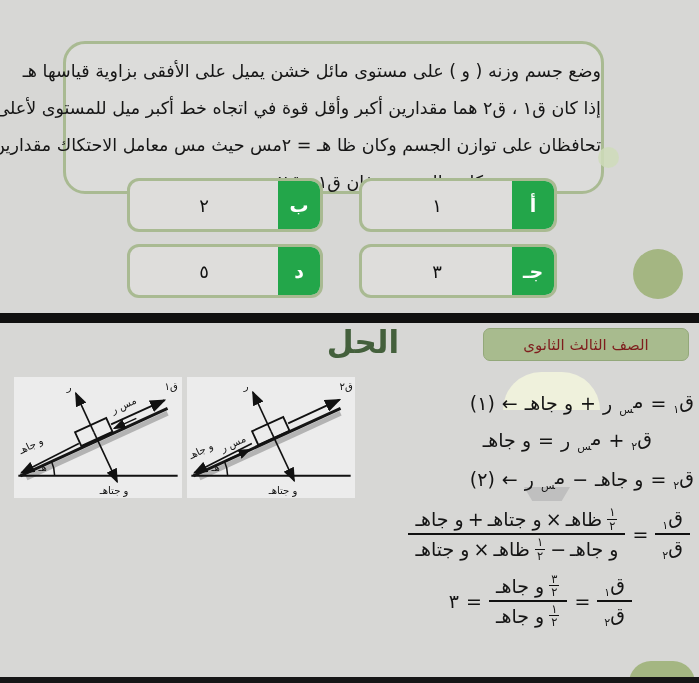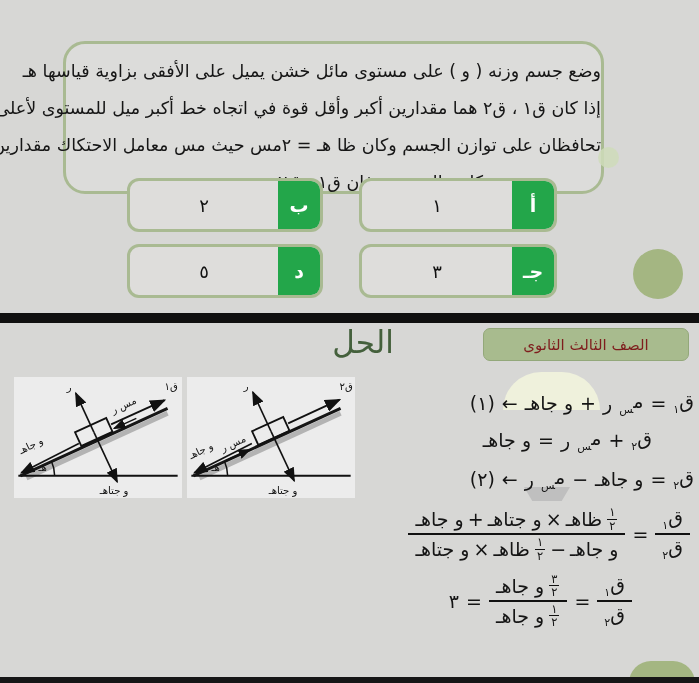--- a/index.html
+++ b/index.html
@@ -21,21 +21,21 @@
   .divider{position:absolute;left:0;top:313px;width:699px;height:10px;background:#101010;z-index:3;}
   .bottombar{position:absolute;left:0;top:677px;width:699px;height:6px;background:#161616;z-index:4;}
   .circle1{position:absolute;left:633px;top:249px;width:50px;height:50px;border-radius:50%;background:#a4b682;z-index:2;}
   .circle2{position:absolute;left:598px;top:147px;width:21px;height:21px;border-radius:50%;background:#cfdcba;opacity:.85;z-index:2;}
   .dome{position:absolute;left:629px;top:661px;width:66px;height:22px;border-radius:66px 66px 0 0;background:#a4b682;z-index:3;}
   .glow{position:absolute;left:503px;top:372px;width:97px;height:38px;border-radius:100px 100px 0 0;background:#eff1dc;z-index:0;}
   .bulbbase{position:absolute;left:524px;top:487px;width:46px;height:14px;background:#bfbfbf;
             clip-path:polygon(0 0,100% 0,82% 100%,18% 100%);z-index:0;}
   
   .sol-title{position:absolute;left:318px;top:324px;width:90px;text-align:center;font-size:31px;
-             font-weight:normal;color:#44603c;z-index:1;}
+             font-weight:bold;color:#44603c;z-index:1;}
   .badge{position:absolute;left:483px;top:328px;width:206px;height:33px;background:#a8bb8e;border:1px solid #93a87a;
          border-radius:7px;box-sizing:border-box;display:flex;align-items:center;justify-content:center;
          color:#7f1d1d;font-size:15px;z-index:1;direction:rtl;}
   
   .diagrams{position:absolute;left:14px;top:377px;display:flex;gap:5px;z-index:1;}
   .dpanel{width:168px;height:121px;background:#ececec;}
   .dpanel svg{display:block;}
   .dlabel{font-size:10px;fill:#111;font-family:"DejaVu Sans",sans-serif;}
   
   .eqs{position:absolute;left:356px;top:390px;right:5px;display:flex;flex-direction:column;

